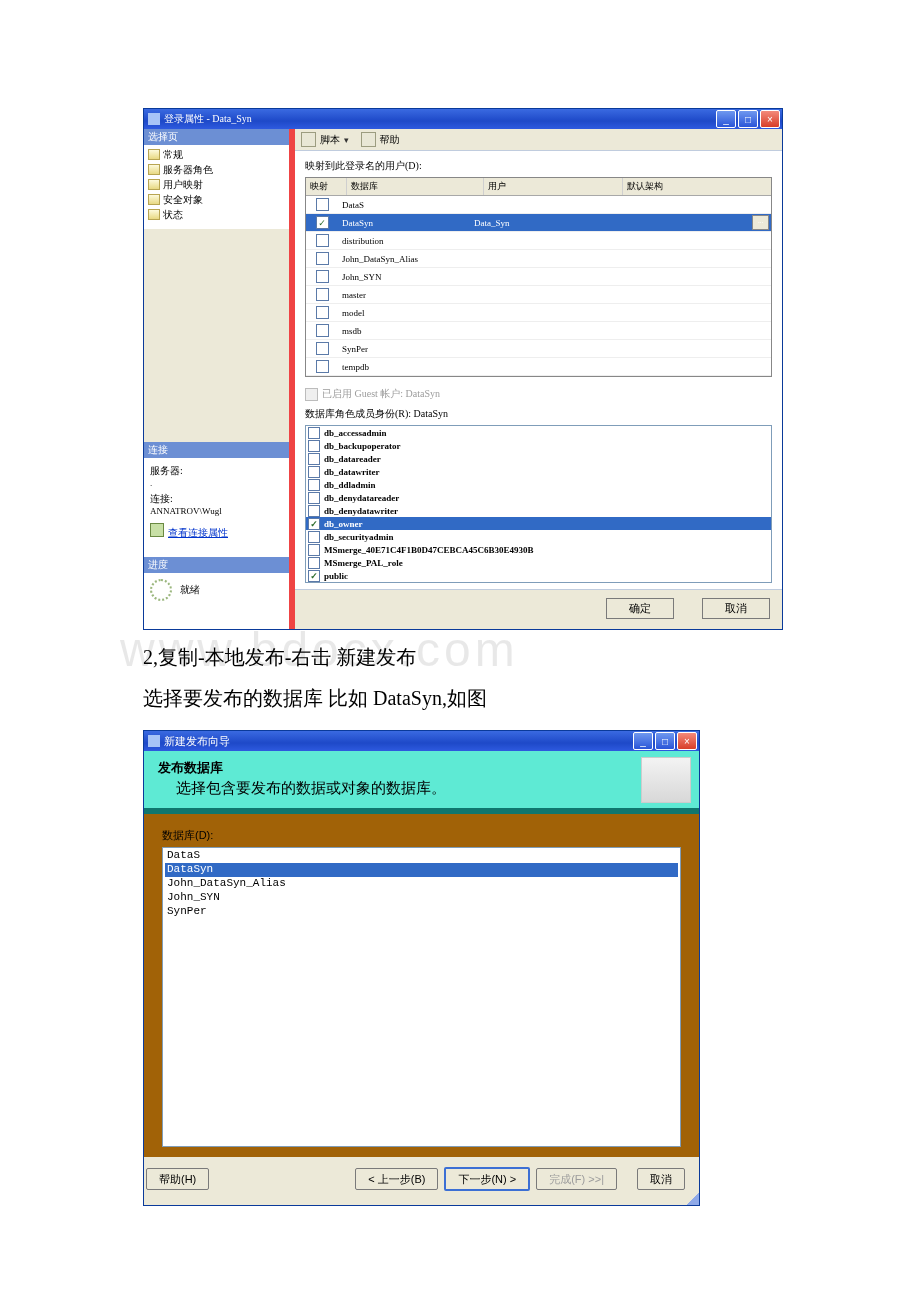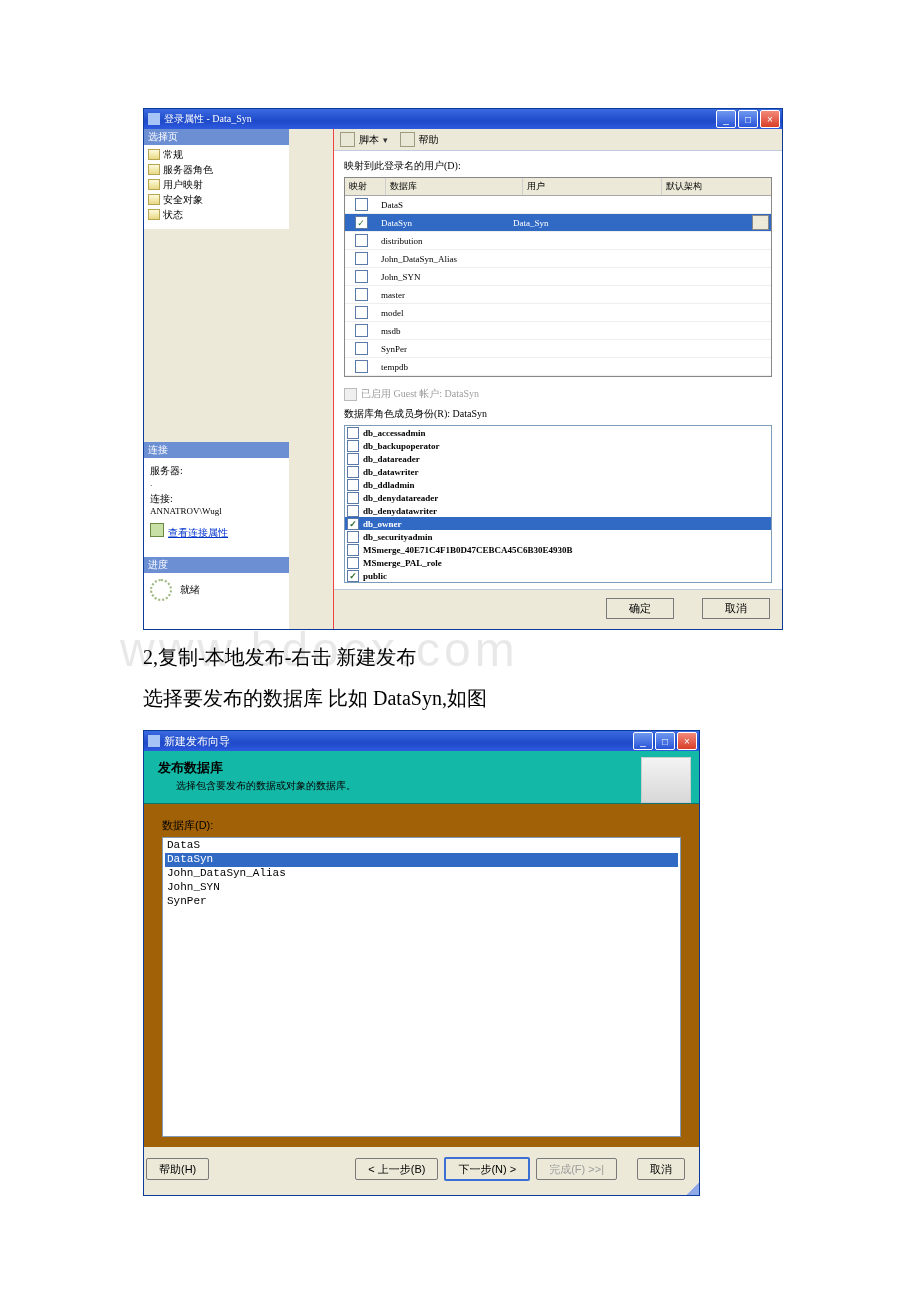--- a/index.html
+++ b/index.html
@@ -20,21 +20,21 @@
   .lp-filler{ background:#ece9d8; flex:1;}
   .lp-conn{ background:#fff; padding:4px 6px 2px 6px; height:93px;}
   .lp-conn .lbl{ margin:2px 0 0 0;}
   .lp-conn .val{ margin:0 0 4px 0; color:#000; font-size:9px;}
   .lp-link{ color:#0033cc; text-decoration:underline; margin-top:6px; display:inline-block;}
   .lp-link-row{display:flex;align-items:center;}
   .lp-link-row .linkicon{width:12px;height:12px;background:#c8e0a6;border:1px solid #6a8a42;margin-right:4px;}
   .lp-prog{ background:#fff; padding:6px 16px 10px 6px; height:40px;}
   .lp-prog-row{display:flex;align-items:center;}
   .lp-prog-row .spinner{width:18px;height:18px;border:2px dotted #9bb77e;border-radius:50%;margin-right:8px;}
-  .rightpane{ flex:1; background:#fff; border-left:1px solid #ef4444; display:flex; flex-direction:column;margin-left:44px;}
+  .rightpane{ flex:1; background:#fff; border-left:6px solid #ef4444; display:flex; flex-direction:column;}
   .toolbar{ background:#ece9d8; padding:3px 6px; border-bottom:1px solid #c0ccde; display:flex; align-items:center; gap:4px;}
   .toolbar .ticon2{width:13px;height:13px;background:#e9e7d6;border:1px solid #9c9c80;}
   .toolbar .drop{font-size:9px;color:#333;}
   .rp-body{ padding:8px 10px 6px 10px; flex:1; overflow:hidden; display:flex; flex-direction:column;}
   .rp-caption{margin:0 0 4px 0;}
   .dbtable{ border:1px solid #878787; background:#fff; font-size:9px;}
   .dbtable-head{ display:flex; background:#ece9d8; border-bottom:1px solid #a8a8a8;}
   .dbtable-head div{ padding:2px 4px; border-right:1px solid #cfcfcf;}
   .th-map{width:32px;} .th-db{width:128px;} .th-user{width:130px;} .th-schema{flex:1;border-right:none!important;}
   .dbrow{ display:flex; align-items:center; height:17px; border-bottom:1px solid #eee;}
@@ -53,23 +53,23 @@
   .rolerow{ display:flex; align-items:center; height:13px; padding-left:2px;font-weight:bold;}
   .rolerow .chk{margin-right:4px; width:10px;height:10px;}
   .rolerow.selrole{ background:#316ac5; color:#fff;}
   .rolerow.selrole .chk{background:#fff;}
   .footer{ background:#ece9d8; padding:8px 12px 10px 0; display:flex; justify-content:flex-end; gap:28px; border-top:1px solid #c0ccde;}
   .btn{ width:66px; height:19px; background:#ece9d8; border:1px solid #7a7a7a; font-size:11px; display:flex; align-items:center; justify-content:center;}
   
   .bodytext{ font-family:"SimSun"; font-size:20px; margin:14px 0 8px 0;}
   
   .win2{ width:555px; border:1px solid #0a3a9a; font-size:11px; background:#fff;}
-  .w2-head{ background:#14b8a6; padding:8px 14px 10px 14px; position:relative; border-bottom:1px solid #0f766e;}
+  .w2-head{ background:#5eead4; padding:8px 14px 10px 14px; position:relative; border-bottom:6px solid #0f766e;}
   .w2-head .h-title{ font-weight:bold; font-size:13px; margin:0 0 2px 0;}
-  .w2-head .h-sub{ font-size:10px; margin-left:18px; color:#000;}
+  .w2-head .h-sub{ font-size:15px; margin-left:18px; color:#000;}
   .w2-head .h-graphic{ position:absolute; right:8px; top:6px; width:48px; height:44px; background:linear-gradient(#f3f3f3,#d8d8d8); border:1px solid #ccc;}
   .w2-body{ background:#a16207; padding:14px 18px 10px 18px;}
   .w2-list{ background:#fff; border:1px solid #7f9db9; height:300px; width:100%; box-sizing:border-box; font-family:"Courier New",monospace; font-size:11px; padding:1px 2px;}
   .w2-list .li-item{height:14px; padding:0 2px;}
   .w2-list .li-item.sel{ background:#316ac5; color:#fff;}
   .w2-footer{ background:#ece9d8; padding:10px 14px 14px 2px; display:flex; gap:6px; align-items:center;}
   .w2-footer .spacer{flex:1;}
   .w2btn{ height:20px; padding:0 12px; background:#ece9d8; border:1px solid #7a7a7a; font-size:11px; display:flex; align-items:center; border-radius:2px;}
   .w2btn.primary{ border:2px solid #3c6fd4;}
   .w2btn.disabled{ color:#9c9c9c;}

